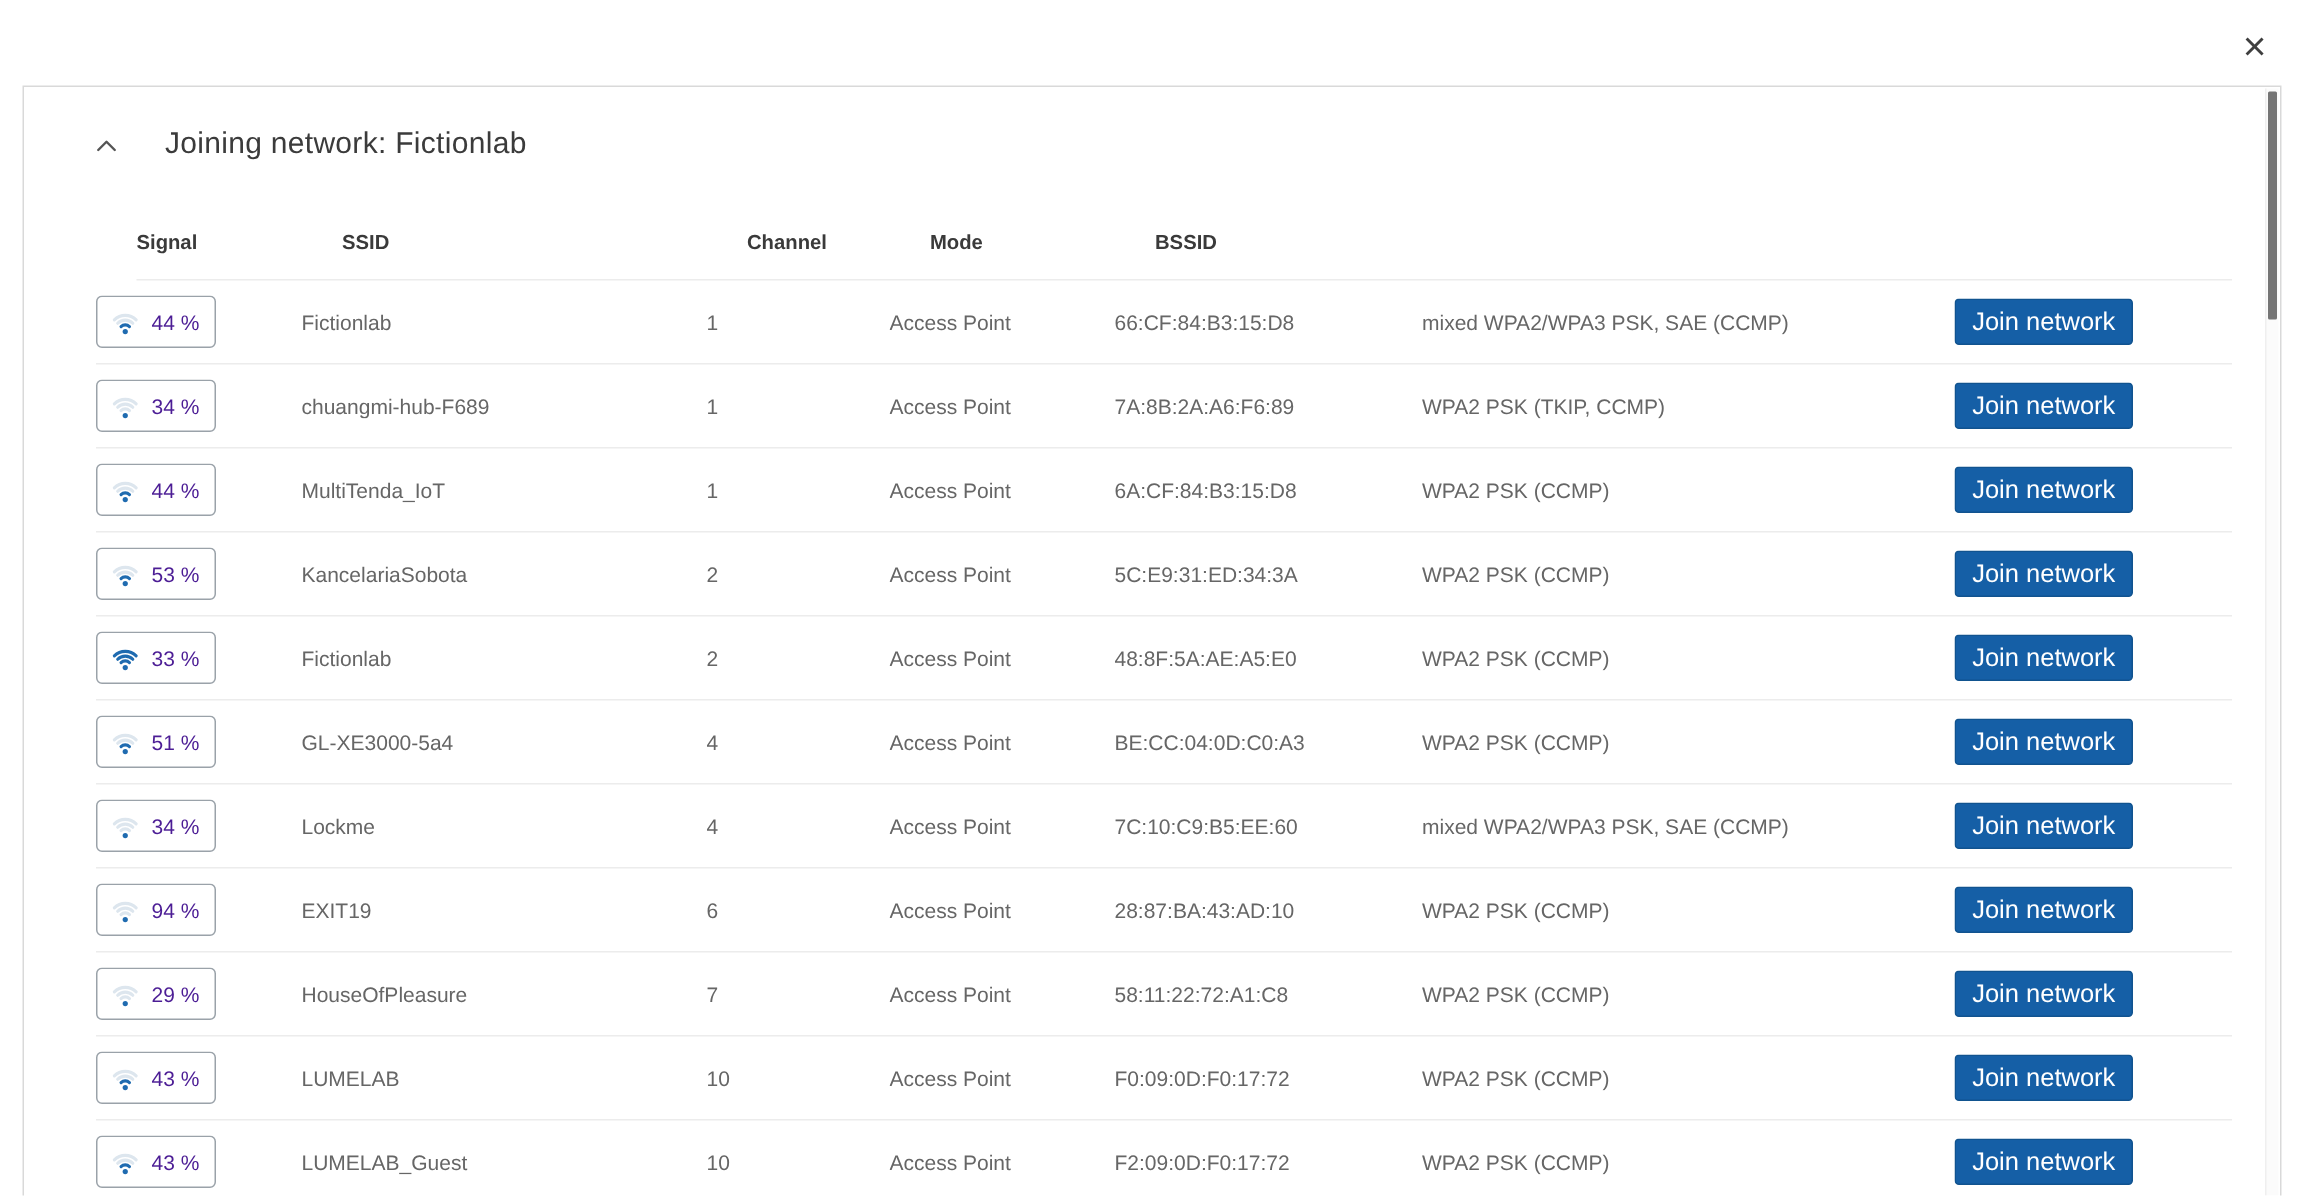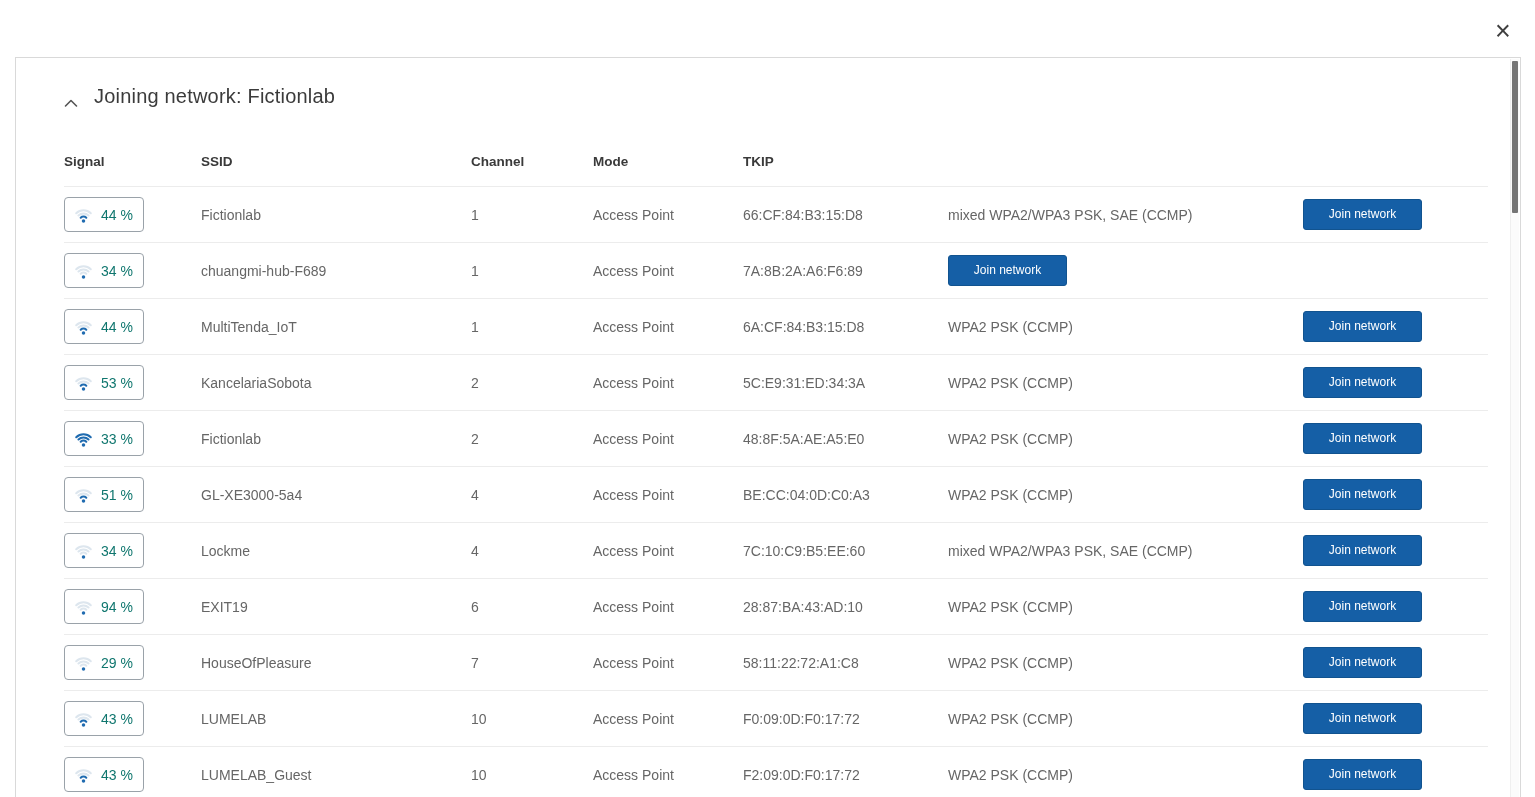--- a/index.html
+++ b/index.html
@@ -11,39 +11,39 @@
 
   .dialog{position:absolute;left:15px;top:57px;width:1506px;height:900px;background:#fff;
     border:1px solid #d9d9d9;box-sizing:border-box;}
 
   .dialog-scrollbar{position:absolute;top:1px;right:1px;width:8px;height:738px;background:#fbfbfb;
     border-left:1px solid #efefef;}
   .dialog-scrollbar .thumb{position:absolute;top:2px;left:1px;width:6px;height:152px;background:#757575;border-radius:1px;}
 
   .content{padding:27px 33px 0 48px;}
 
-  .dlg-header{display:flex;align-items:flex-end;gap:16px;}
+  .dlg-header{display:flex;align-items:center;gap:32px;}
   .chevron-icon{display:inline-flex;width:14px;height:10px;}
   .dlg-title{font-size:20px;color:#3b3b3b;letter-spacing:.2px;}
 
   .table{width:1424px;}
   .grid-row{display:grid;grid-template-columns:137px 270px 122px 150px 205px 355px 185px;align-items:center;}
-  .thead{margin-top:46px;padding-bottom:17px;border-bottom:1px solid #ececec;}
+  .thead{margin-top:46px;padding-bottom:17px;border-bottom:1px solid #ececec;margin-left:27px;}
   .th{font-size:13.5px;font-weight:bold;color:#3a3a3a;}
 
   .tr{height:55px;border-bottom:1px solid #ececec;}
   .td{font-size:14px;color:#666;white-space:nowrap;overflow:hidden;}
 
   .signal-badge{display:inline-flex;align-items:center;gap:8px;height:35px;padding:0 10px 0 9px;
     border:1px solid #9aa2a9;border-radius:4px;background:#fff;box-sizing:border-box;}
-  .signal-badge .pct{font-size:14px;color:#0f766e;}
+  .signal-badge .pct{font-size:14px;color:#4c1d95;}
   .wifi-wrap{display:inline-flex;width:19px;height:18px;}
 
   .join-btn{display:inline-block;width:119px;height:31px;background:#155fa6;color:#fff;border:1px solid #11538f;
-    border-radius:3px;font-size:12px;font-weight:500;font-family:"Liberation Sans",sans-serif;
+    border-radius:3px;font-size:17px;font-weight:500;font-family:"Liberation Sans",sans-serif;
     text-align:center;line-height:29px;cursor:pointer;padding:0;}
 </style>
 </head>
 <body>
 
 <div class="overlay">
 
   <div class="close-btn">×</div>
 
   <div class="dialog">
@@ -57,21 +57,21 @@
         </span>
         <span class="dlg-title">Joining network: Fictionlab</span>
       </div>
 
       <div class="table">
         <div class="grid-row thead">
           <div class="th">Signal</div>
           <div class="th">SSID</div>
           <div class="th">Channel</div>
           <div class="th">Mode</div>
-          <div class="th">TKIP</div>
+          <div class="th">BSSID</div>
           <div class="th"></div>
         </div>
         <div id="tbody">
   <div class="grid-row tr">
     <div class="td">
       <span class="signal-badge">
         <span class="wifi-wrap">
                     <svg viewBox="0 0 24 22" width="19" height="18">
                       <path d="M2.81 8.81 A13 13 0 0 1 21.19 8.81" fill="none" stroke="#dde6ee" stroke-width="2.6" stroke-linecap="round"></path>
                       <path d="M5.64 11.64 A9 9 0 0 1 18.36 11.64" fill="none" stroke="#dde6ee" stroke-width="2.6" stroke-linecap="round"></path>
@@ -103,20 +103,21 @@
                       <circle cx="12" cy="18.6" r="2.2" fill="#1f6bb0"></circle>
                     </svg>
                   </span>
         <span class="pct">34 %</span>
       </span>
     </div>
     <div class="td">chuangmi-hub-F689</div>
     <div class="td">1</div>
     <div class="td">Access Point</div>
     <div class="td">7A:8B:2A:A6:F6:89</div>
+    <div class="td">WPA2 PSK (TKIP, CCMP)</div>
     <div class="td">
       <button class="join-btn">Join network</button>
     </div>
   </div>
 
   <div class="grid-row tr">
     <div class="td">
       <span class="signal-badge">
         <span class="wifi-wrap">
                     <svg viewBox="0 0 24 22" width="19" height="18">

